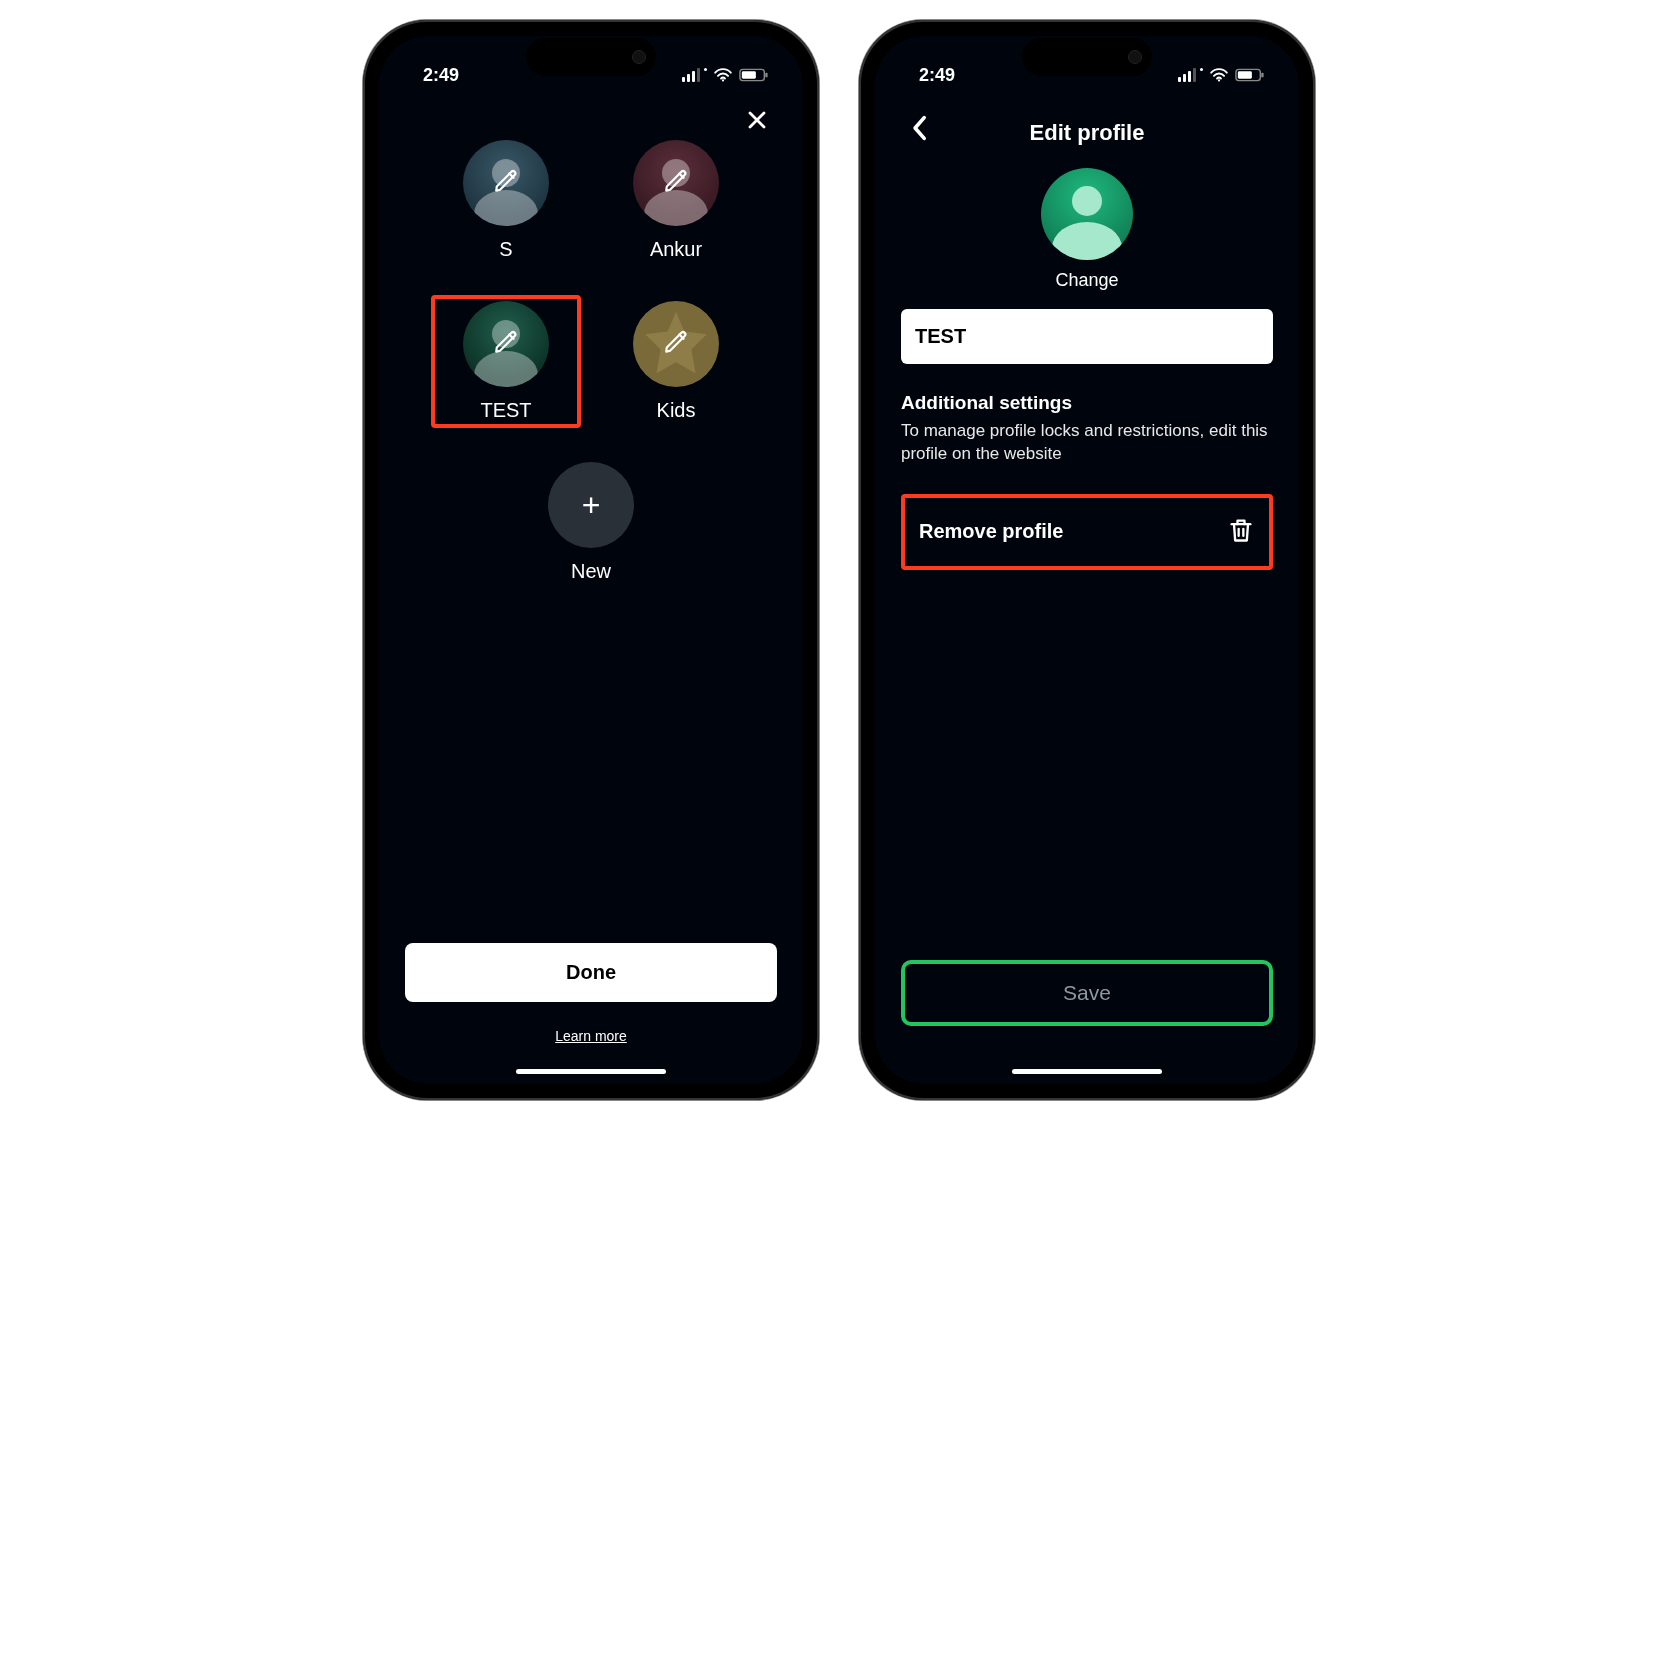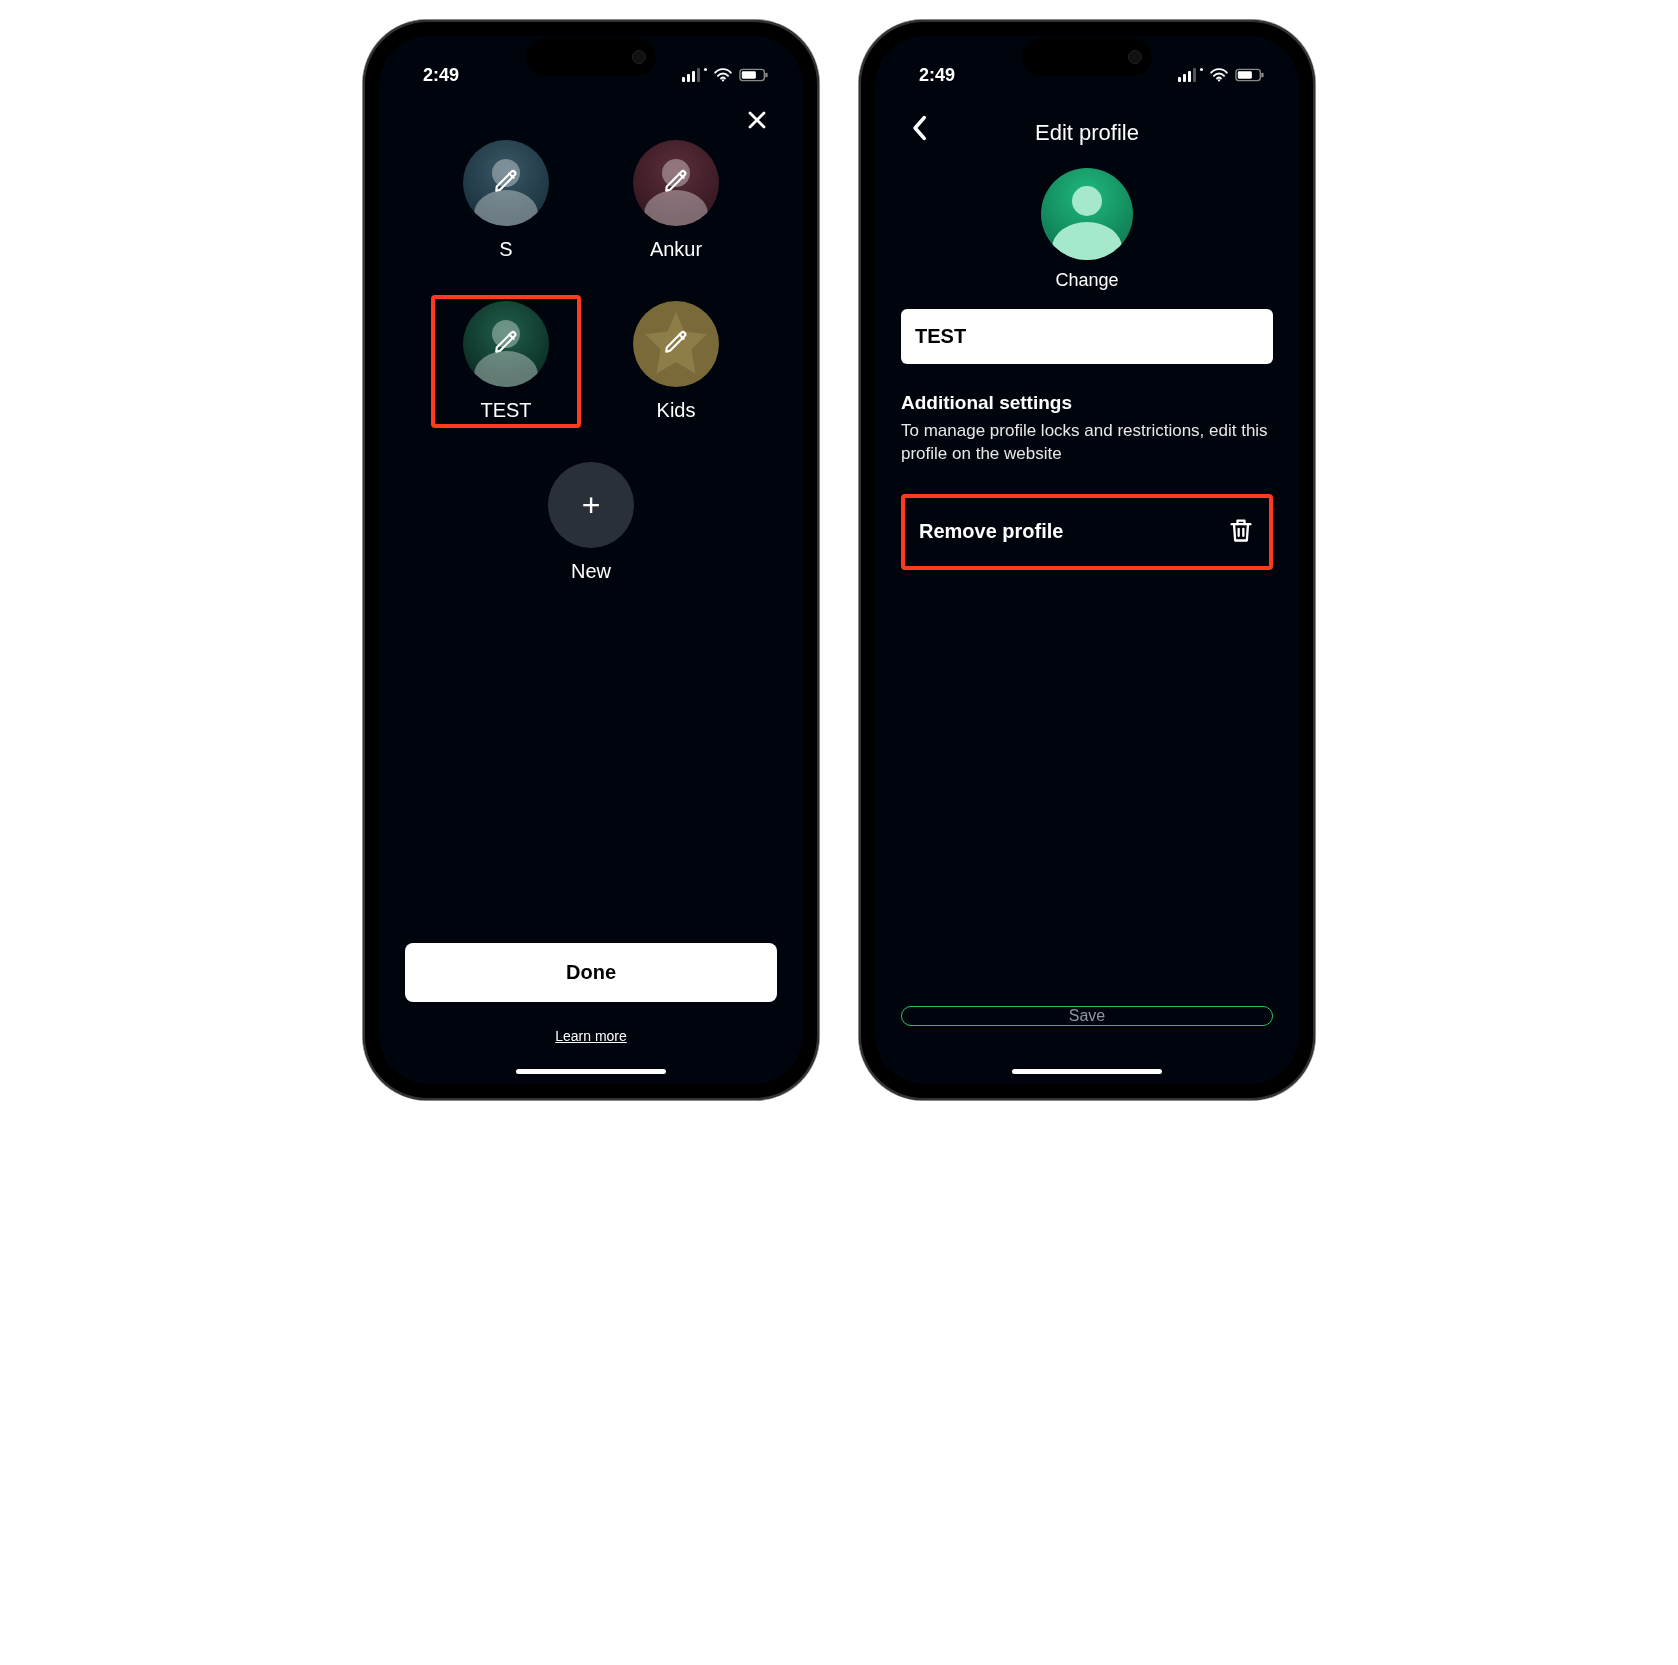--- a/index.html
+++ b/index.html
@@ -136,21 +136,21 @@
   }
   .learn-more { color:#fff; text-decoration:underline; font-size:14px; cursor:pointer;margin-top:8px; }
   .home-indicator {
     position:absolute; bottom:10px; left:50%; transform:translateX(-50%);
     width:150px; height:5px; border-radius:4px; background:#fff;
   }
 
   
   .back-row { padding: 18px 4px 0 4px; }
   .back-icon { width:28px; height:28px; display:flex; align-items:center; justify-content:center; cursor:pointer; }
-  .title2 { text-align:center; font-size:22px; font-weight:400; margin: -22px 0 22px; }
+  .title2 { text-align:center; font-size:22px; font-weight:700; margin: -22px 0 22px; }
   .big-avatar-wrap { display:flex; flex-direction:column; align-items:center; gap:10px; }
   .big-avatar {
     width:92px; height:92px; border-radius:50%;
     background: radial-gradient(circle at 50% 30%, #1fb97e 0%, #0f7a52 80%);
     position:relative; overflow:hidden;
   }
   .big-avatar::before{
     content:""; position:absolute; left:50%; top:20%; transform:translateX(-50%);
     width:30px; height:30px; border-radius:50%; background:#a5e8cc;
   }
@@ -166,22 +166,22 @@
   .section-title { font-size:19px; font-weight:700; margin-top:28px; }
   .section-desc { font-size:17px; color:#e8e8e8; line-height:1.35; margin-top:6px; }
   .remove-row {
     margin-top:28px; border:4px solid #ff3b1f; border-radius:4px;
     padding:18px 14px; display:flex; align-items:center; justify-content:space-between;
     cursor:pointer;
   }
   .remove-label { font-size:20px; font-weight:600; }
   .save-btn {
     position:absolute; left:26px; right:26px; bottom:58px;
-    border:1px solid #22c55e; background:transparent; color:#8f98a0;
-    padding:0 0; font-size:16px; font-weight:500; border-radius:10px; cursor:pointer;
+    border:4px solid #22c55e; background:transparent; color:#8f98a0;
+    padding:17px 0; font-size:21px; font-weight:500; border-radius:10px; cursor:pointer;
   }
 </style>
 </head>
 <body>
 
 <div class="phone">
   <div class="island">
       <div class="cam"></div>
     </div>
   <div class="screen">

